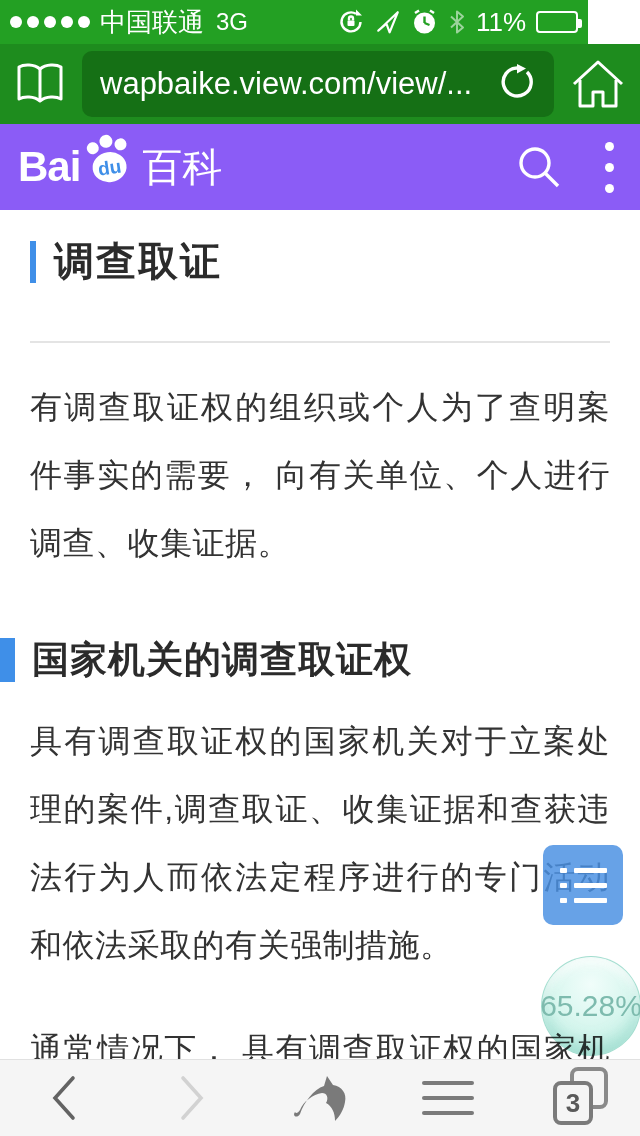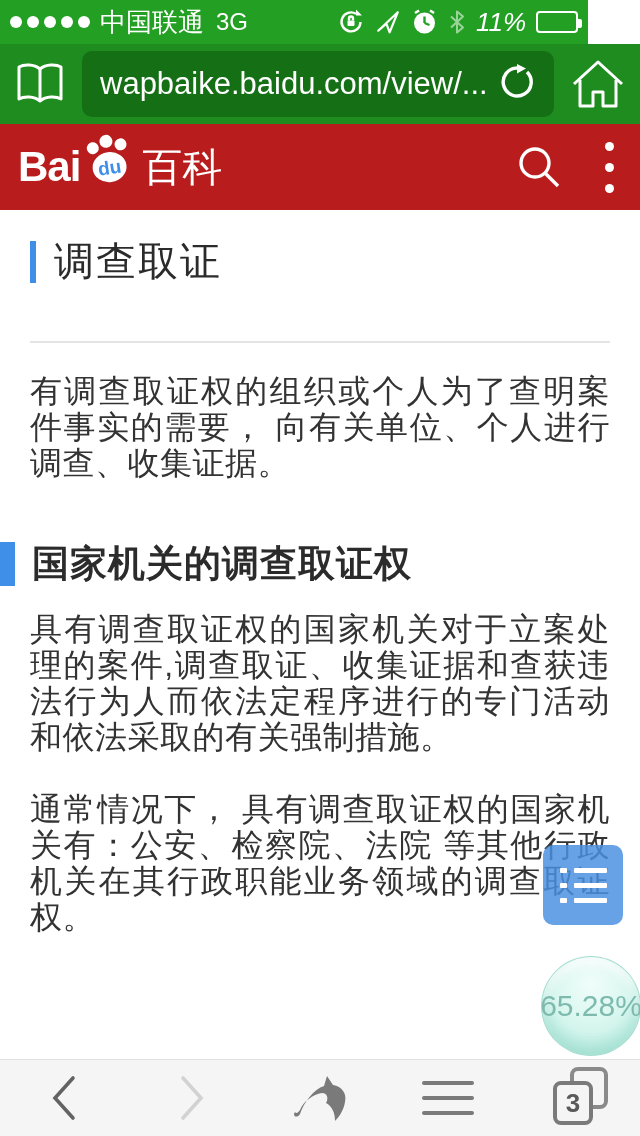--- a/index.html
+++ b/index.html
@@ -16,53 +16,53 @@
   }
   .signal-dots { display:flex; gap:5px; margin-right:10px; }
   .signal-dots span { width:12px; height:12px; border-radius:50%; background:#fff; display:block; }
   .carrier { font-size:26px; }
   .net-type { font-size:24px; margin-left:12px; }
   .clock {
     position:absolute; left:50%; transform:translateX(-50%);
     font-size:28px; font-weight:bold; letter-spacing:1px;
   }
   .sb-right { margin-left:auto; display:flex; align-items:center; gap:10px; }
-  .batt-pct { font-size:26px;font-style:italic; }
+  .batt-pct { font-size:26px; }
   .battery { position:relative; width:42px; height:22px; border:2px solid #fff; border-radius:4px; padding:2px; }
   .battery .level { width:26%; height:100%; background:#FF3B30; border-radius:1px; }
   .battery .cap { position:absolute; right:-6px; top:6px; width:4px; height:9px; background:#fff; border-radius:0 2px 2px 0; }
   
   .chrome-bar {
     position:absolute; top:44px; left:0; width:640px; height:80px;
     background:#1E8C1E; display:flex; align-items:center; padding:0 14px; gap:16px; z-index:10;
   }
   .url-pill {
     flex:1; height:66px; background:#157015; border-radius:10px;
     display:flex; align-items:center; padding:0 18px; gap:10px;
   }
   .url-text { flex:1; color:#fff; font-size:31px; white-space:nowrap; overflow:hidden; }
   
   .site-header {
     position:absolute; top:124px; left:0; width:640px; height:86px;
-    background:#b91c1c; display:flex; align-items:center; padding:0 18px; z-index:10;
+    background:#8b5cf6; display:flex; align-items:center; padding:0 18px; z-index:10;
   }
   .logo { display:flex; align-items:center; }
   .logo-bai { color:#fff; font-size:42px; font-weight:bold; letter-spacing:-1px; }
   .logo-paw { margin:-14px 2px 0 2px; }
   .logo-cn { color:#fff; font-size:40px; font-weight:normal; margin-left:2px; }
   .hdr-right { margin-left:auto; display:flex; align-items:center; gap:34px; }
   .dots-vert { display:flex; flex-direction:column; gap:12px; padding:4px 8px; }
   .dots-vert i { width:9px; height:9px; border-radius:50%; background:#fff; display:block; }
   
   .content { position:absolute; top:210px; left:0; width:640px; padding:0 30px; background:#fff; }
   .h1-row { display:flex; align-items:center; margin-top:24px; }
   .h1-bar { width:6px; height:42px; background:#3F8FE8; margin-right:18px; }
-  .h1-row h1 { font-size:40px; font-weight:normal; color:#2b2b2b; letter-spacing:2px; }
+  .h1-row h1 { font-size:40px; font-weight:bold; color:#2b2b2b; letter-spacing:2px; }
   .divider { border:none; border-top:2px solid #e4e4e4; margin-top:52px; }
-  .para { font-size:32px; color:#333; line-height:36px; letter-spacing:0.5px; text-align:justify; }
+  .para { font-size:32px; color:#333; line-height:68px; letter-spacing:0.5px; text-align:justify; }
   .intro { margin-top:30px; }
   .h2-row { display:flex; align-items:center; margin:58px 0 0 -30px; }
   .h2-bar { width:15px; height:44px; background:#3F8FE8; margin-right:17px; }
   .h2-row h2 { font-size:37px; font-weight:bold; color:#2b2b2b; letter-spacing:1px; }
   .p2 { margin-top:22px; }
   .p3 { margin-top:36px; }
   
   .toc-btn {
     position:absolute; right:17px; top:845px; width:80px; height:80px;
     background:rgba(74,144,226,0.84); border-radius:10px; z-index:6;
@@ -152,21 +152,21 @@
 </div>
 
 <div class="chrome-bar">
   <span>
     <svg width="52" height="46" viewBox="0 0 52 46" fill="none" stroke="#fff" stroke-width="3" stroke-linejoin="round">
       <path d="M26 8 C20 3 10 3 5 6 V38 C10 35 20 35 26 40 C32 35 42 35 47 38 V6 C42 3 32 3 26 8 Z"></path>
       <line x1="26" y1="8" x2="26" y2="40"></line>
     </svg>
   </span>
   <div class="url-pill">
-    <span class="url-text">wapbaike.baidu.com/view/...</span>
+    <span class="url-text">wapbaike.view.com/view/...</span>
     <span>
       <svg width="38" height="40" viewBox="0 0 38 40" fill="none" stroke="#fff" stroke-width="3.4">
         <path d="M29 8 A14 14 0 1 1 19 4"></path>
         <path d="M19 0 L28 4.5 L19 9.5 Z" fill="#fff" stroke="none"></path>
       </svg>
     </span>
   </div>
   <span>
     <svg width="56" height="54" viewBox="0 0 56 54" fill="none" stroke="#fff" stroke-width="3" stroke-linejoin="round">
       <path d="M4 27 L28 5 L52 27"></path>

